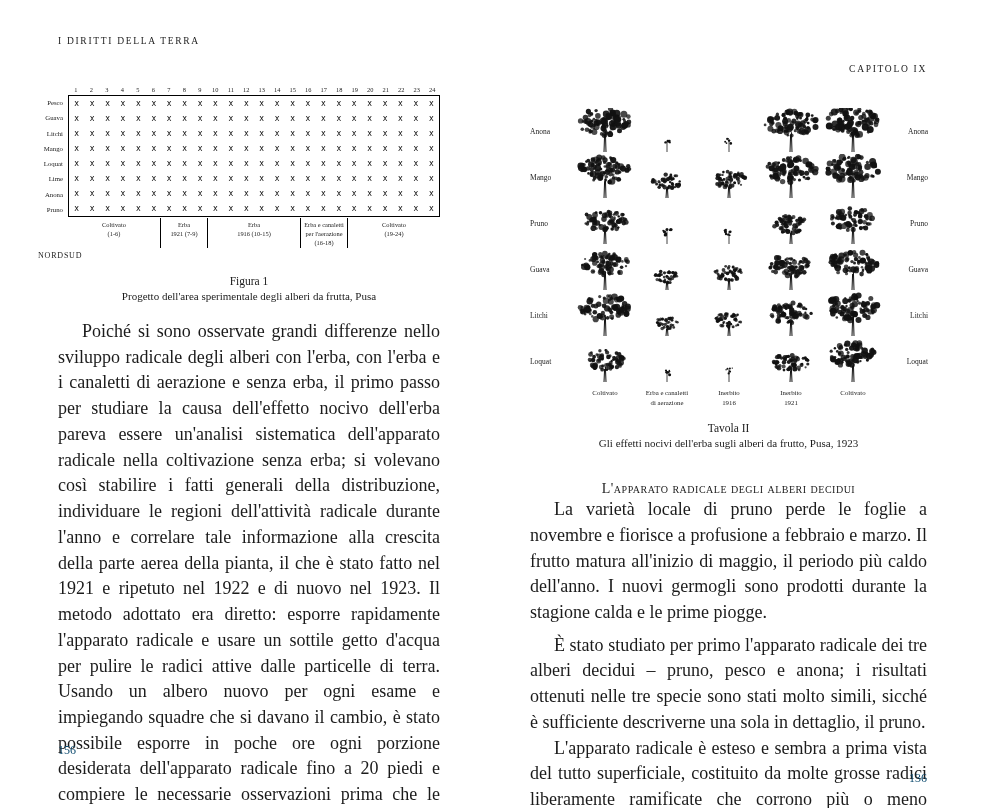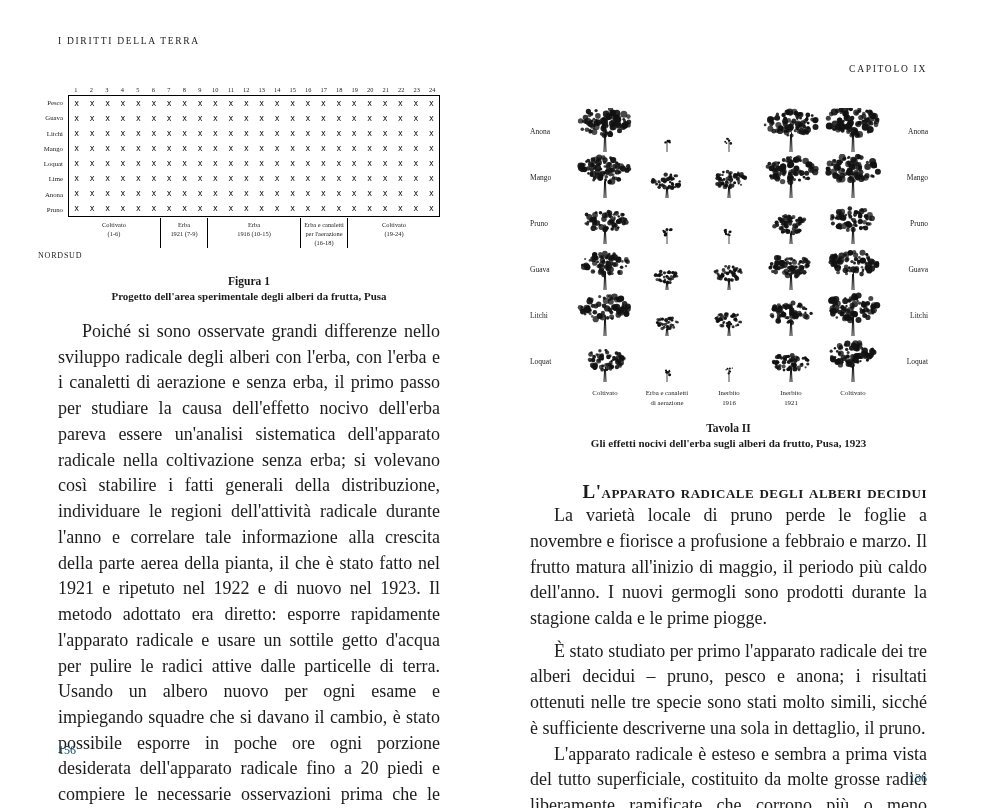--- a/index.html
+++ b/index.html
@@ -44,21 +44,21 @@
     display: flex; flex-direction: column; align-items: center;
     justify-content: flex-start; padding-top: 3px;
   }
   .fig1-section + .fig1-section { border-left: 1px solid #000; }
   .fig1-secline { font-size: 6.4px; line-height: 1.4; text-align: center; color: #222; }
   .fig1-compass {
     display: flex; 
     font-size: 8px; letter-spacing: 0.8px; margin-top: 3px; color: #222;
   }
 
-  .caption { text-align: center; margin-top: 15px; font-weight: bold; }
+  .caption { text-align: center; margin-top: 15px; }
   .caption-title { font-size: 11.5px; }
   .caption-text  { font-size: 11px; margin-top: 3px; }
 
   .body-text {
     font-size: 18px; line-height: 1.43; text-align: justify;
     margin: 0; text-indent: 24px;
     hyphens: auto; -webkit-hyphens: auto;
   }
   .page-left .body-text { margin-top: 17px; }
 
@@ -76,23 +76,23 @@
     display: flex; align-items: center;
   }
   .fig2-label-left  { justify-content: flex-start; }
   .fig2-label-right { justify-content: flex-end; }
   .fig2-cell { height: 46px; display: flex; align-items: flex-end; justify-content: center; }
   .fig2-collabel { margin-top: 4px; text-align: center; }
   .fig2-colline { font-size: 6.8px; line-height: 1.4; color: #222; }
   .fig2-spacer { height: 1px; }
 
   .section-heading {
-    margin: 32px 0 0 0; font-weight: bold;
-    font-variant: small-caps; font-size: 19px; letter-spacing: 0.5px;
-    text-align: right;
+    margin: 32px 0 0 0; font-weight: normal;
+    font-variant: small-caps; font-size: 14px; letter-spacing: 0.5px;
+    text-align: center;
   }
   .page-right .para-first { margin-top: 7px; }
 </style>
 </head>
 <body>
 
 <div class="spread">
 
   <div class="page page-left">
     <div class="running-head">I DIRITTI DELLA TERRA</div>

